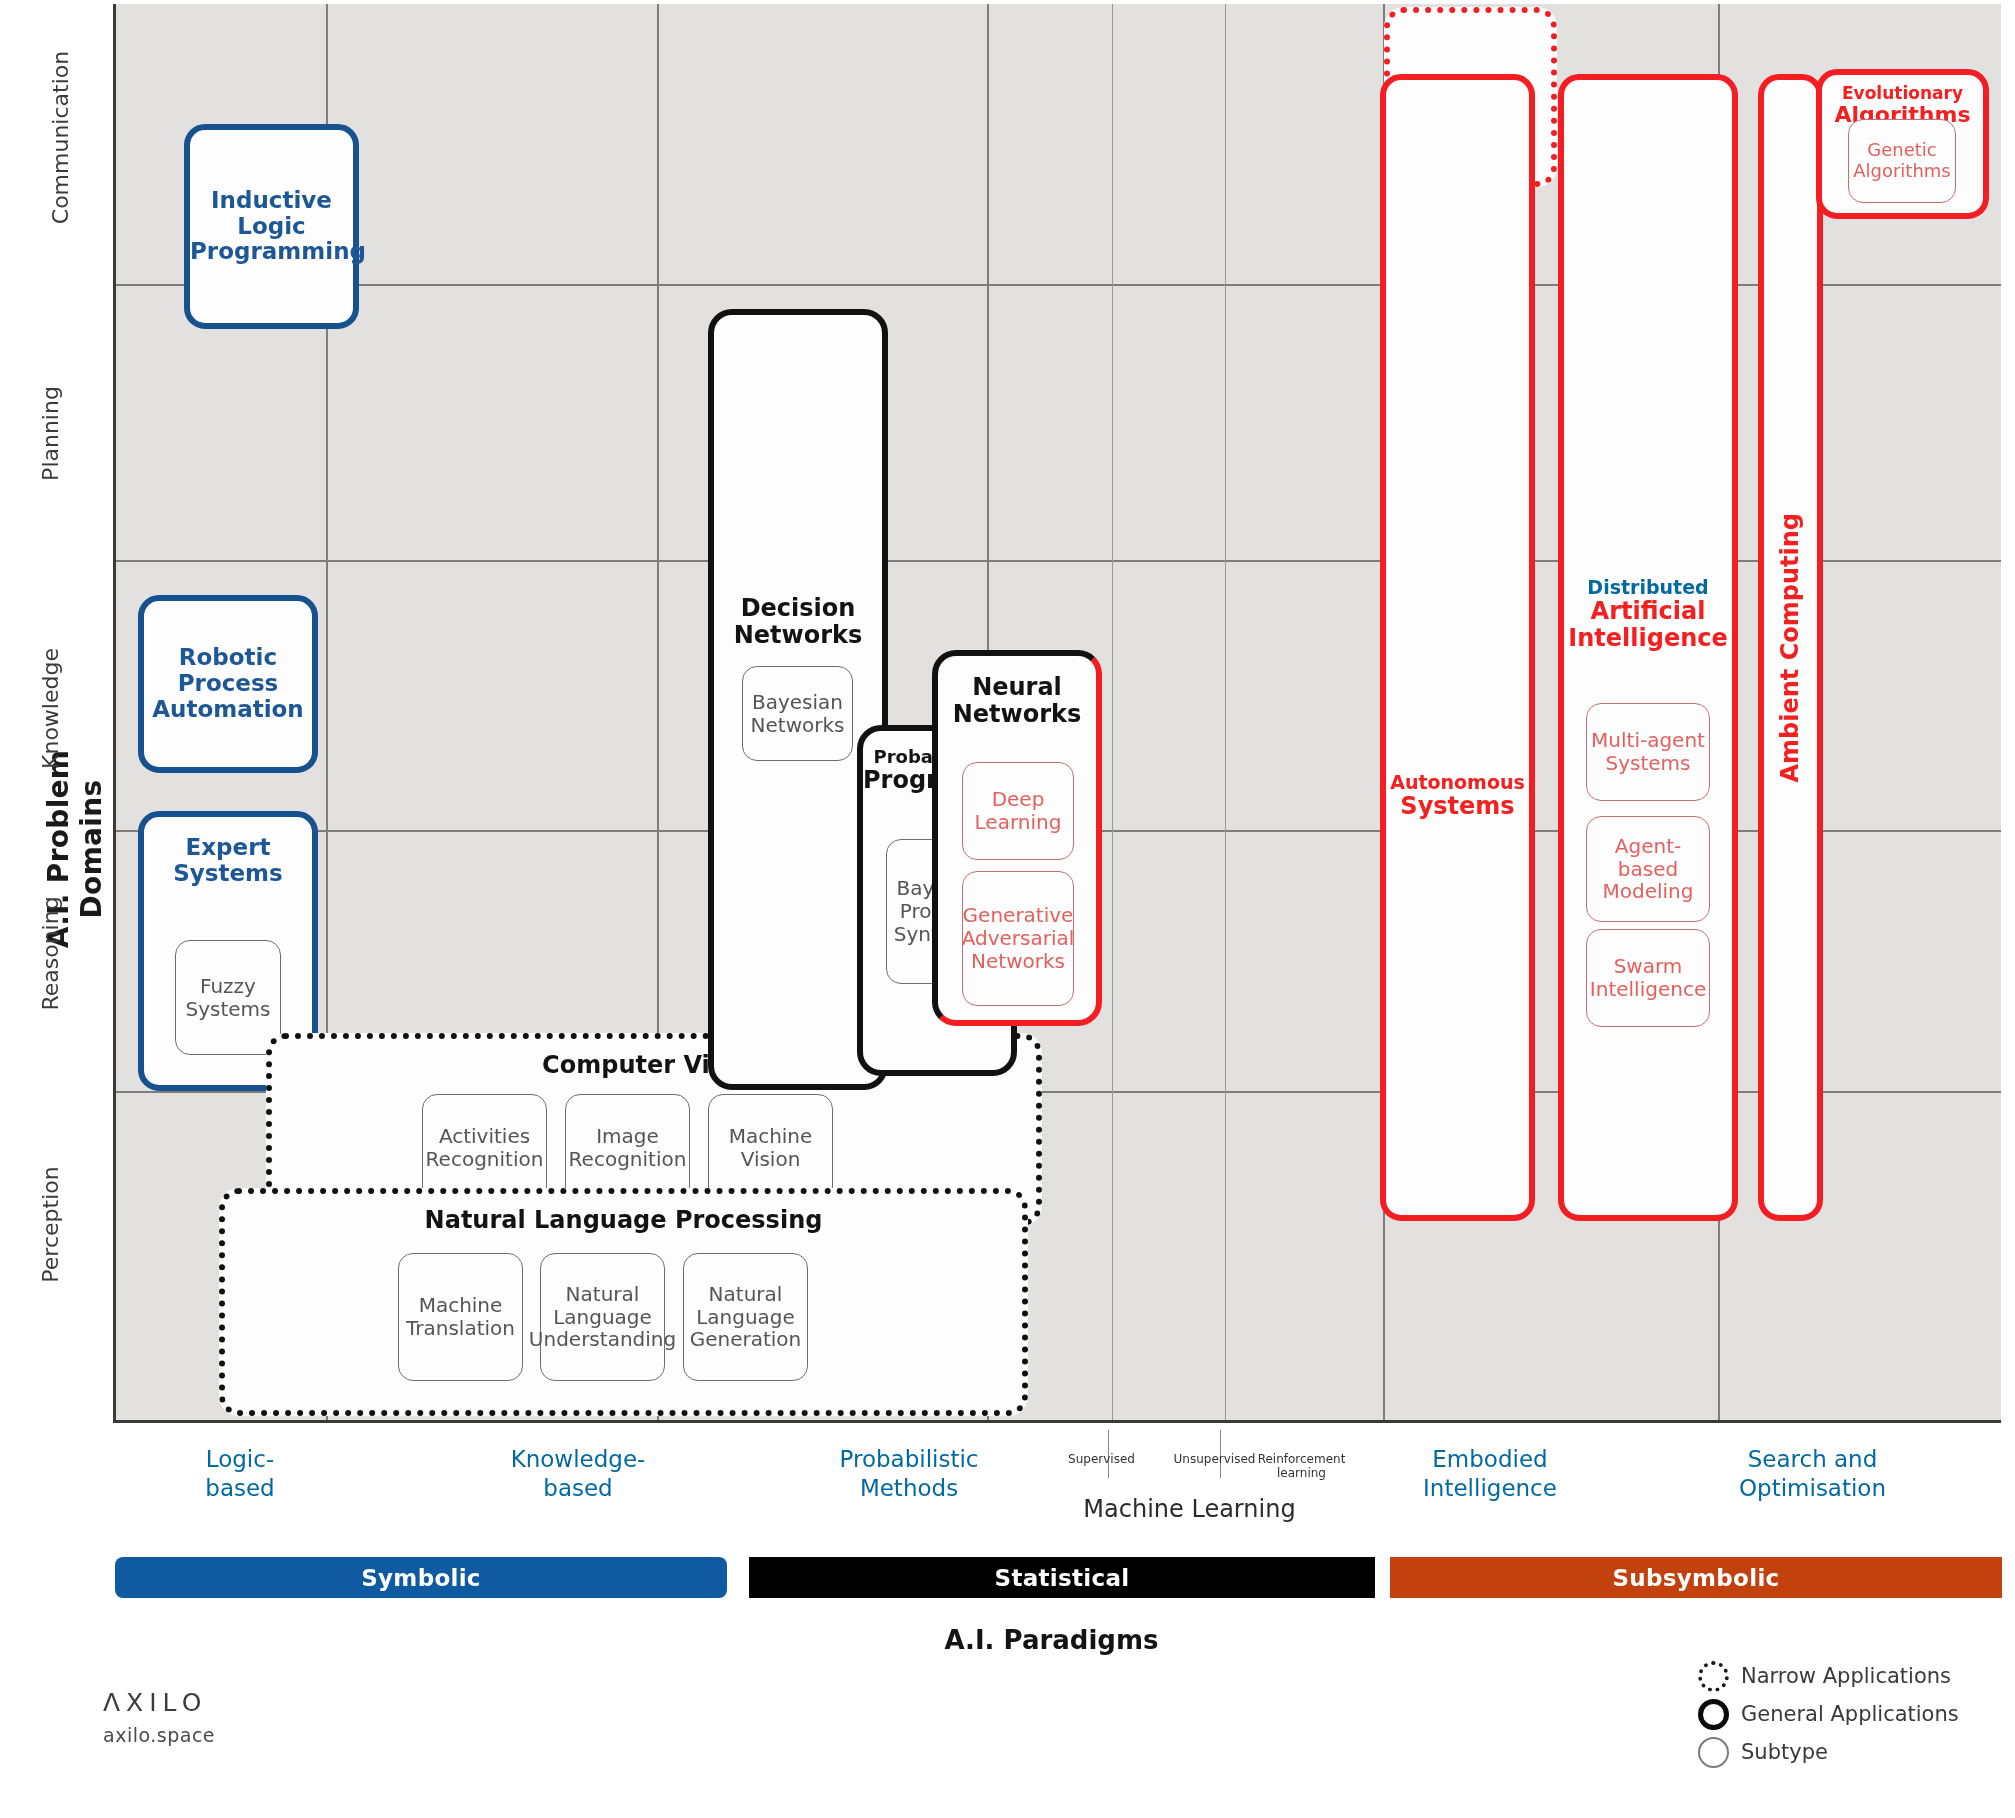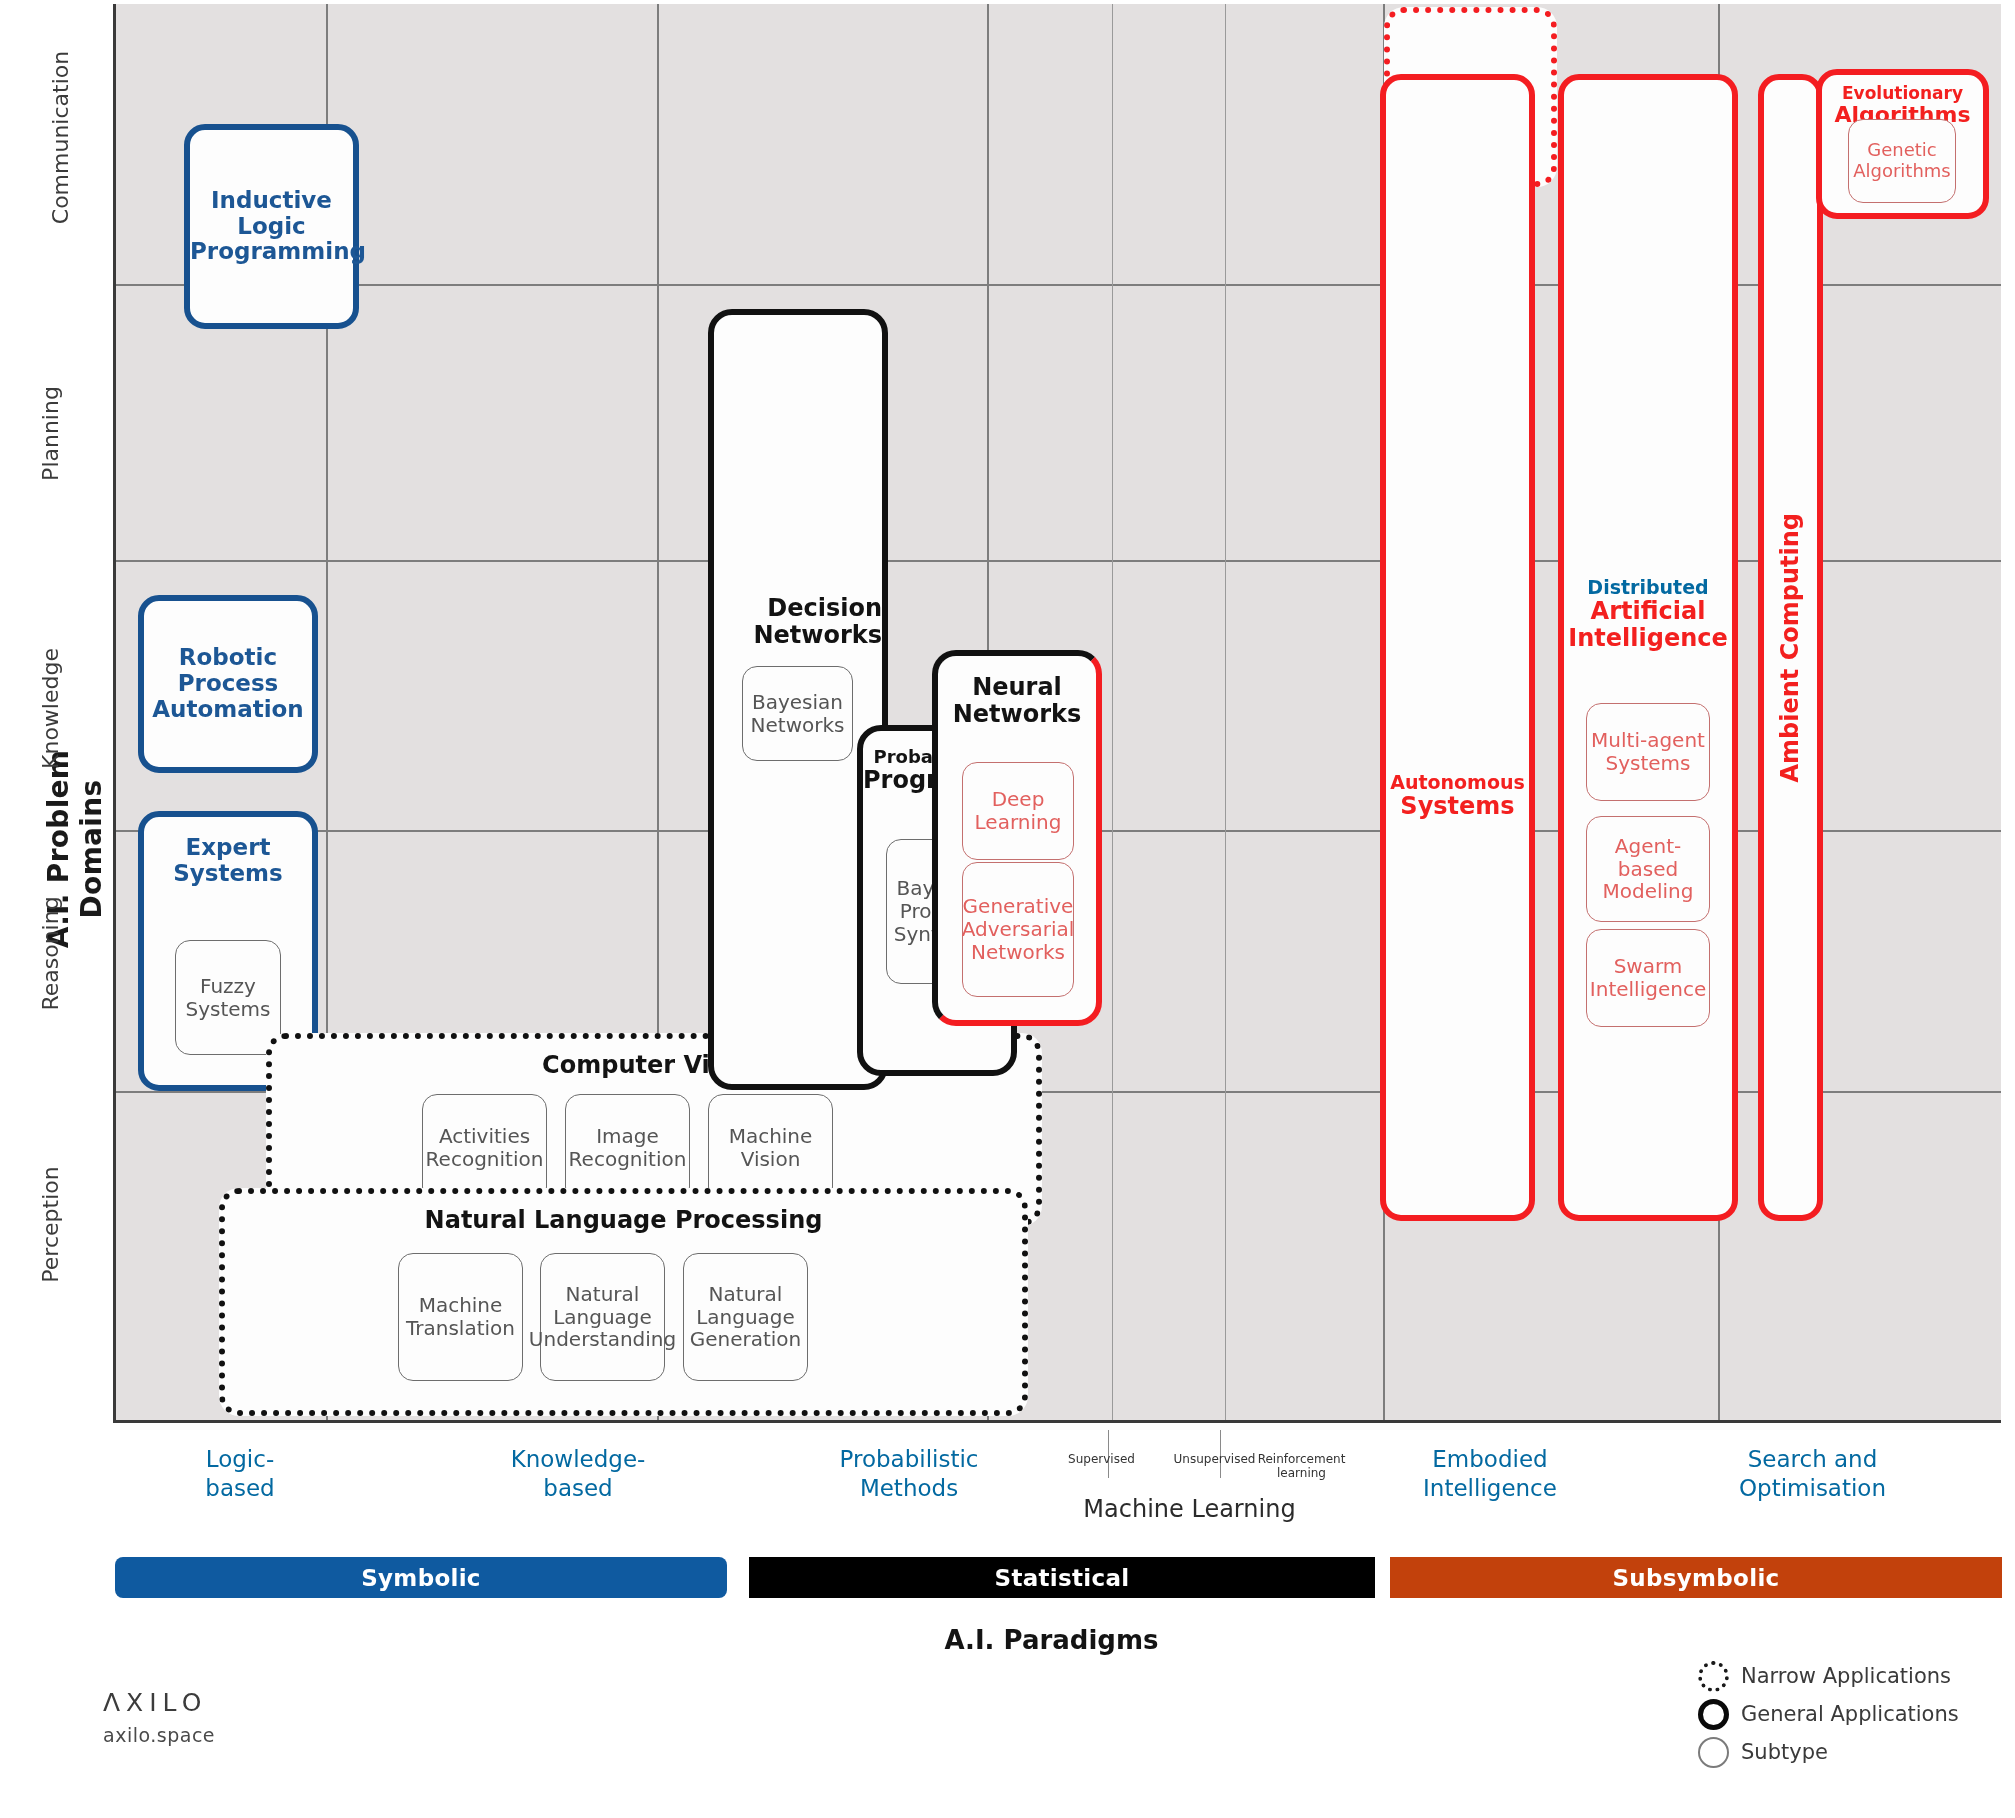--- a/index.html
+++ b/index.html
@@ -181,41 +181,41 @@
     </div>
 
     <div class="node gen-blue" style="left:22px;top:807px;width:180px;height:280px;padding-top:18px;">
       <div class="title t-blue" style="font-size:23px;white-space:pre-line;">Expert
 Systems</div>
       <div class="sub sub-grey" style="left:31px;top:123px;width:106px;height:115px;font-size:20px;white-space:pre-line;">Fuzzy
 Systems</div>
     </div>
 
     <div class="node gen-black" style="left:592px;top:305px;width:180px;height:781px;padding-top:280px;z-index:4;">
-      <div class="title t-black" style="font-size:24px;white-space:pre-line;text-align:right;">Decision
+      <div class="title t-black" style="font-size:24px;white-space:pre-line;">Decision
 Networks</div>
       <div class="sub sub-grey" style="left:28px;top:351px;width:111px;height:95px;font-size:20px;white-space:pre-line;">Bayesian
 Networks</div>
     </div>
 
     <div class="node gen-black" style="left:741px;top:721px;width:160px;height:351px;padding-top:15px;z-index:6;">
       <div style="font-size:18px;font-weight:bold;color:#131313;">Probabilistic</div>
       <div class="title t-black" style="font-size:24px;">Programming</div>
       <div class="sub sub-grey" style="left:23px;top:108px;width:112px;height:145px;font-size:20px;white-space:pre-line;">Bayesian
 Program
 Synthesis</div>
     </div>
 
     <div class="node" style="left:816px;top:646px;width:170px;height:376px;padding-top:18px;z-index:8;
                 border:6.5px solid #111111;border-bottom-color:#f41d21;border-right-color:#f41d21;border-radius:24px;">
       <div class="title t-black" style="font-size:24px;white-space:pre-line;">Neural
 Networks</div>
       <div class="sub sub-red" style="left:24px;top:106px;width:112px;height:98px;font-size:20px;white-space:pre-line;">Deep
 Learning</div>
-      <div class="sub sub-red" style="left:24px;top:206px;width:112px;height:135px;font-size:20px;white-space:pre-line;">Generative
+      <div class="sub sub-red" style="left:24px;top:215px;width:112px;height:135px;font-size:20px;white-space:pre-line;">Generative
 Adversarial
 Networks</div>
     </div>
 
     <div class="node narrow-black" style="left:150px;top:1029px;width:776px;height:193px;padding-top:13px;z-index:3;">
       <div class="title t-black" style="font-size:24px;">Computer Vision</div>
       <div class="sub sub-grey" style="left:150px;top:55px;width:125px;height:108px;font-size:20px;white-space:pre-line;">Activities
 Recognition</div>
       <div class="sub sub-grey" style="left:293px;top:55px;width:125px;height:108px;font-size:20px;white-space:pre-line;">Image
 Recognition</div>

